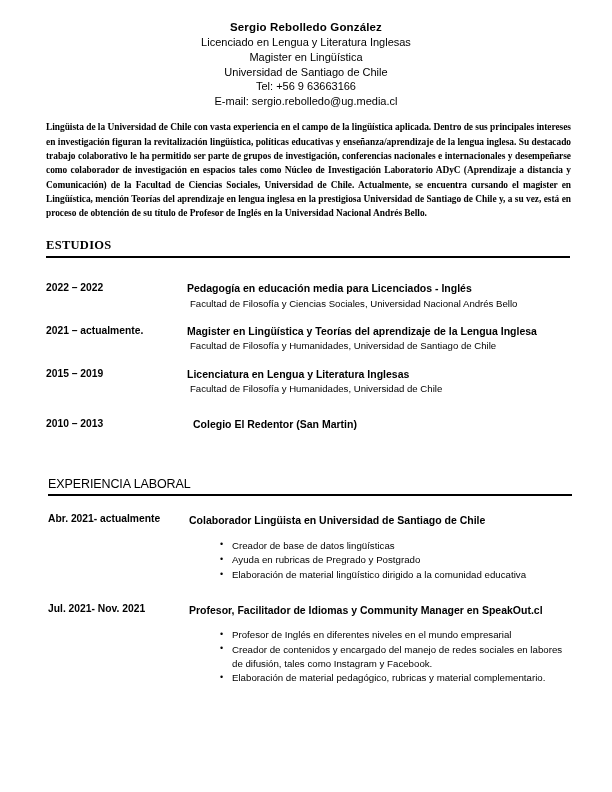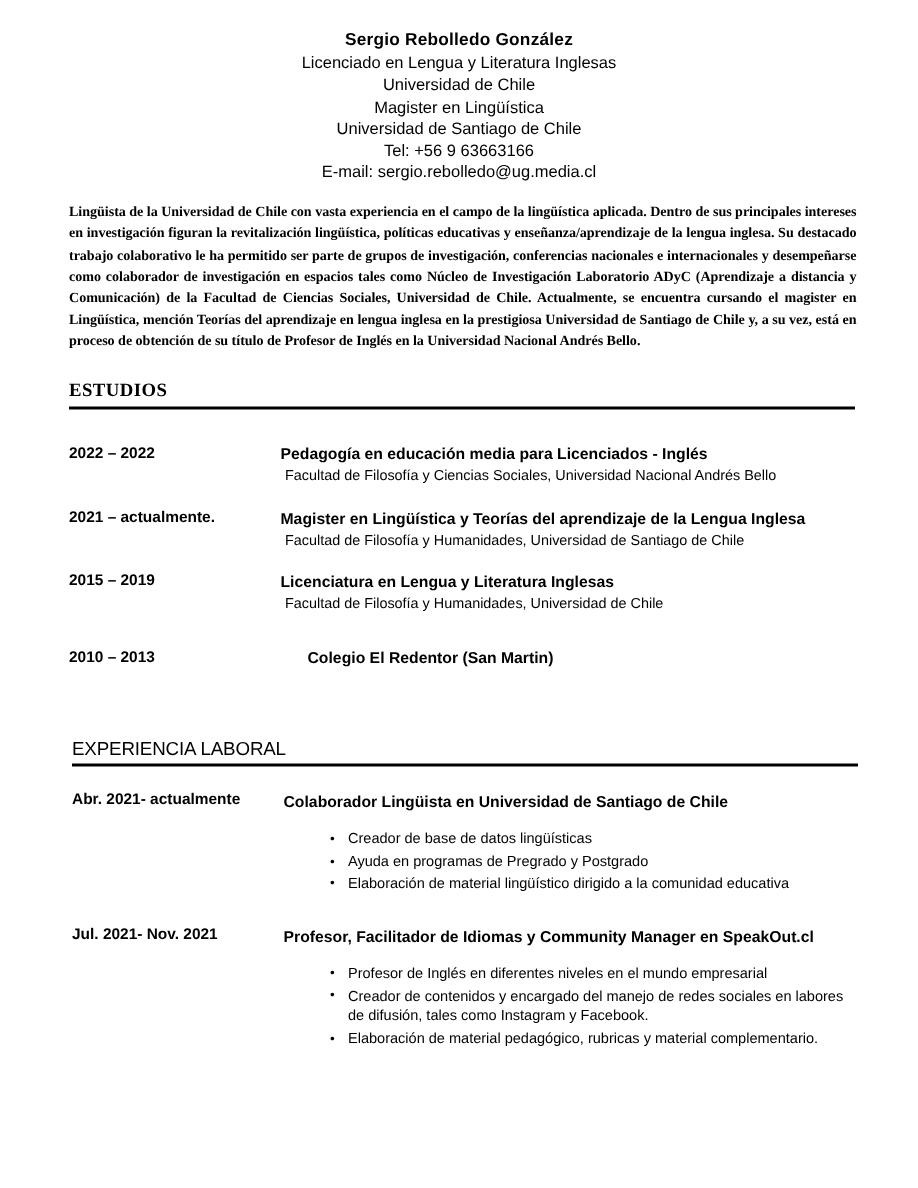--- a/index.html
+++ b/index.html
@@ -95,21 +95,21 @@
     font-weight: bold;
     line-height: 1.25;
   }
   .entry .esub {
     font-size: 9.6px;
     font-weight: normal;
     line-height: 1.3;
     padding-left: 3px;
     padding-top: 2px;
   }
-  .entry.no-sub { margin-bottom: 0; gap: 12px; }
+  .entry.no-sub { margin-bottom: 0; }
   .entry.indent-title .etitle { padding-left: 6px; }
   #edu-entry-3 { margin-top: 23px; }
 
   
   .jobs { margin-top: 17px; }
   .job { margin-bottom: 6px; }
   .job-head {
     display: flex;
     align-items: flex-start;
   }
@@ -156,21 +156,20 @@
   #job-2 .bullets { margin-top: 10px; }
 </style>
 </head>
 <body>
 
 <div class="page">
 
   <div class="header">
     <div class="name">Sergio Rebolledo González</div>
     <div class="line">Licenciado en Lengua y Literatura Inglesas</div>
-    <div class="line">Universidad de Chile</div>
     <div class="line">Magister en Lingüística</div>
     <div class="line">Universidad de Santiago de Chile</div>
     <div class="line">Tel: +56 9 63663166</div>
     <div class="line">E-mail: sergio.rebolledo@ug.media.cl</div>
   </div>
 
   <div class="intro">Lingüista de la Universidad de Chile con vasta experiencia en el campo de la lingüística aplicada. Dentro de sus principales intereses en investigación figuran la revitalización lingüística, políticas educativas y enseñanza/aprendizaje de la lengua inglesa. Su destacado trabajo colaborativo le ha permitido ser parte de grupos de investigación, conferencias nacionales e internacionales y desempeñarse como colaborador de investigación en espacios tales como Núcleo de Investigación Laboratorio ADyC (Aprendizaje a distancia y Comunicación) de la Facultad de Ciencias Sociales, Universidad de Chile. Actualmente, se encuentra cursando el magister en Lingüística, mención Teorías del aprendizaje en lengua inglesa en la prestigiosa Universidad de Santiago de Chile y, a su vez, está en proceso de obtención de su título de Profesor de Inglés en la Universidad Nacional Andrés Bello.</div>
 
   <div class="section" id="estudios-section">
     <div class="section-title serif">ESTUDIOS</div>
@@ -218,21 +217,21 @@
 
     <div class="jobs">
 
       <div class="job" id="job-1">
         <div class="job-head">
           <div class="date">Abr. 2021- actualmente</div>
           <div class="jtitle">Colaborador Lingüista en Universidad de Santiago de Chile</div>
         </div>
         <ul class="bullets">
           <li>Creador de base de datos lingüísticas</li>
-          <li>Ayuda en programas de Pregrado y Postgrado</li>
+          <li>Ayuda en rubricas de Pregrado y Postgrado</li>
           <li>Elaboración de material lingüístico dirigido a la comunidad educativa</li>
         </ul>
       </div>
 
       <div class="job" id="job-2">
         <div class="job-head">
           <div class="date">Jul. 2021- Nov. 2021</div>
           <div class="jtitle justify-two">Profesor, Facilitador de Idiomas y Community Manager en SpeakOut.cl</div>
         </div>
         <ul class="bullets">

